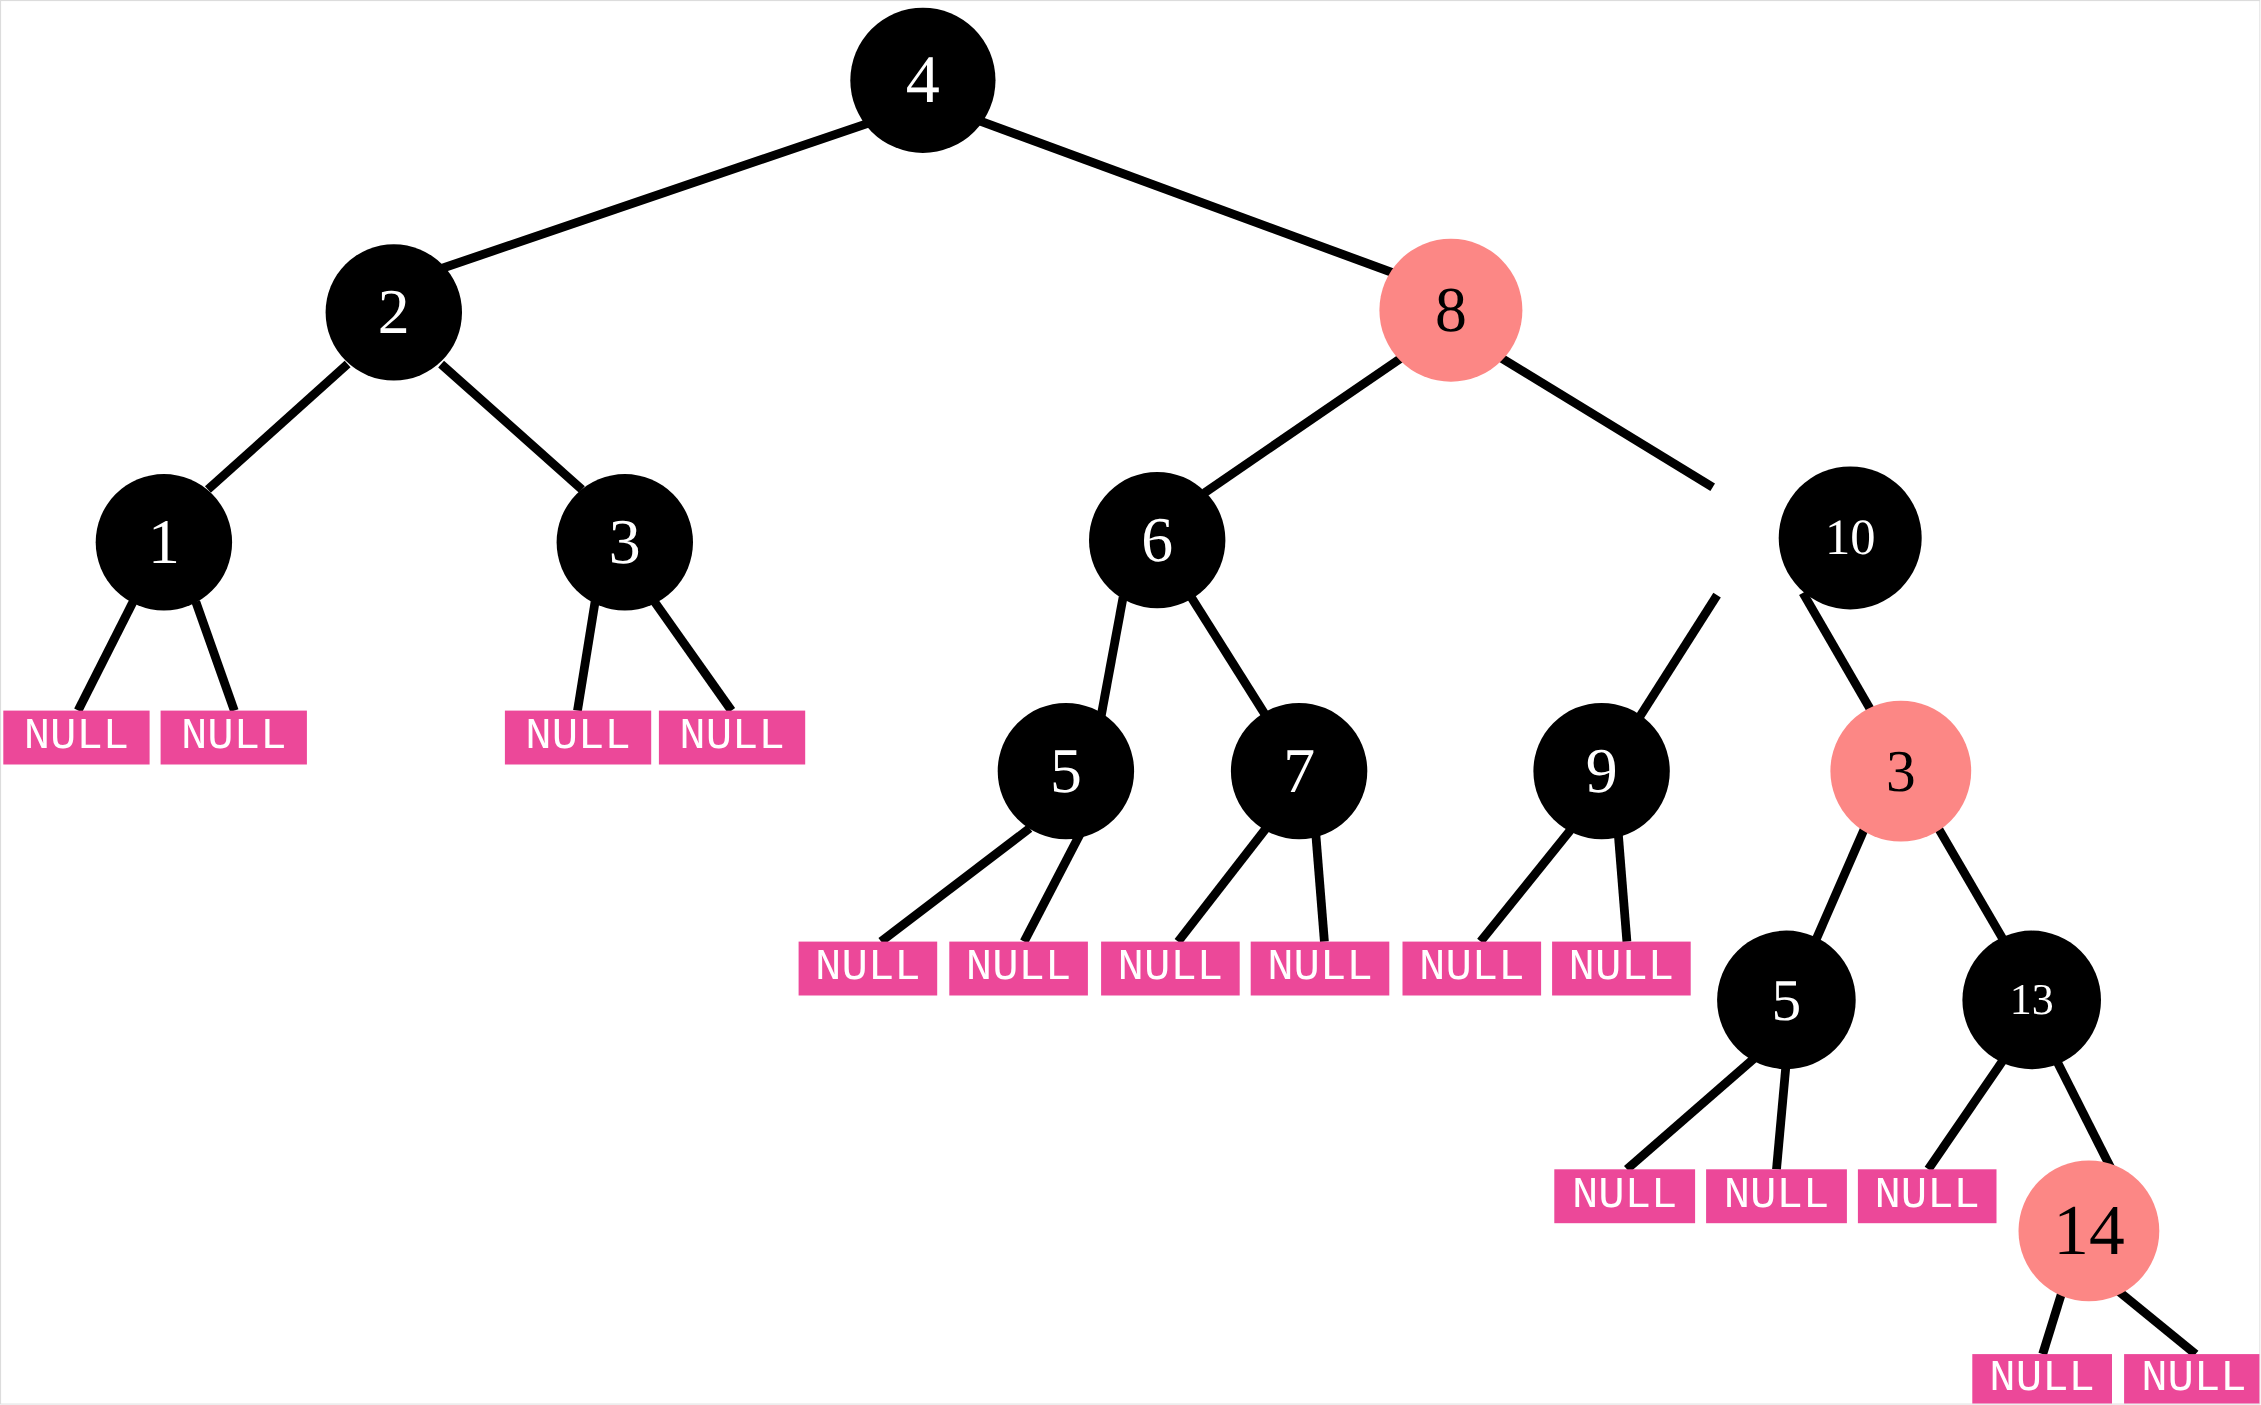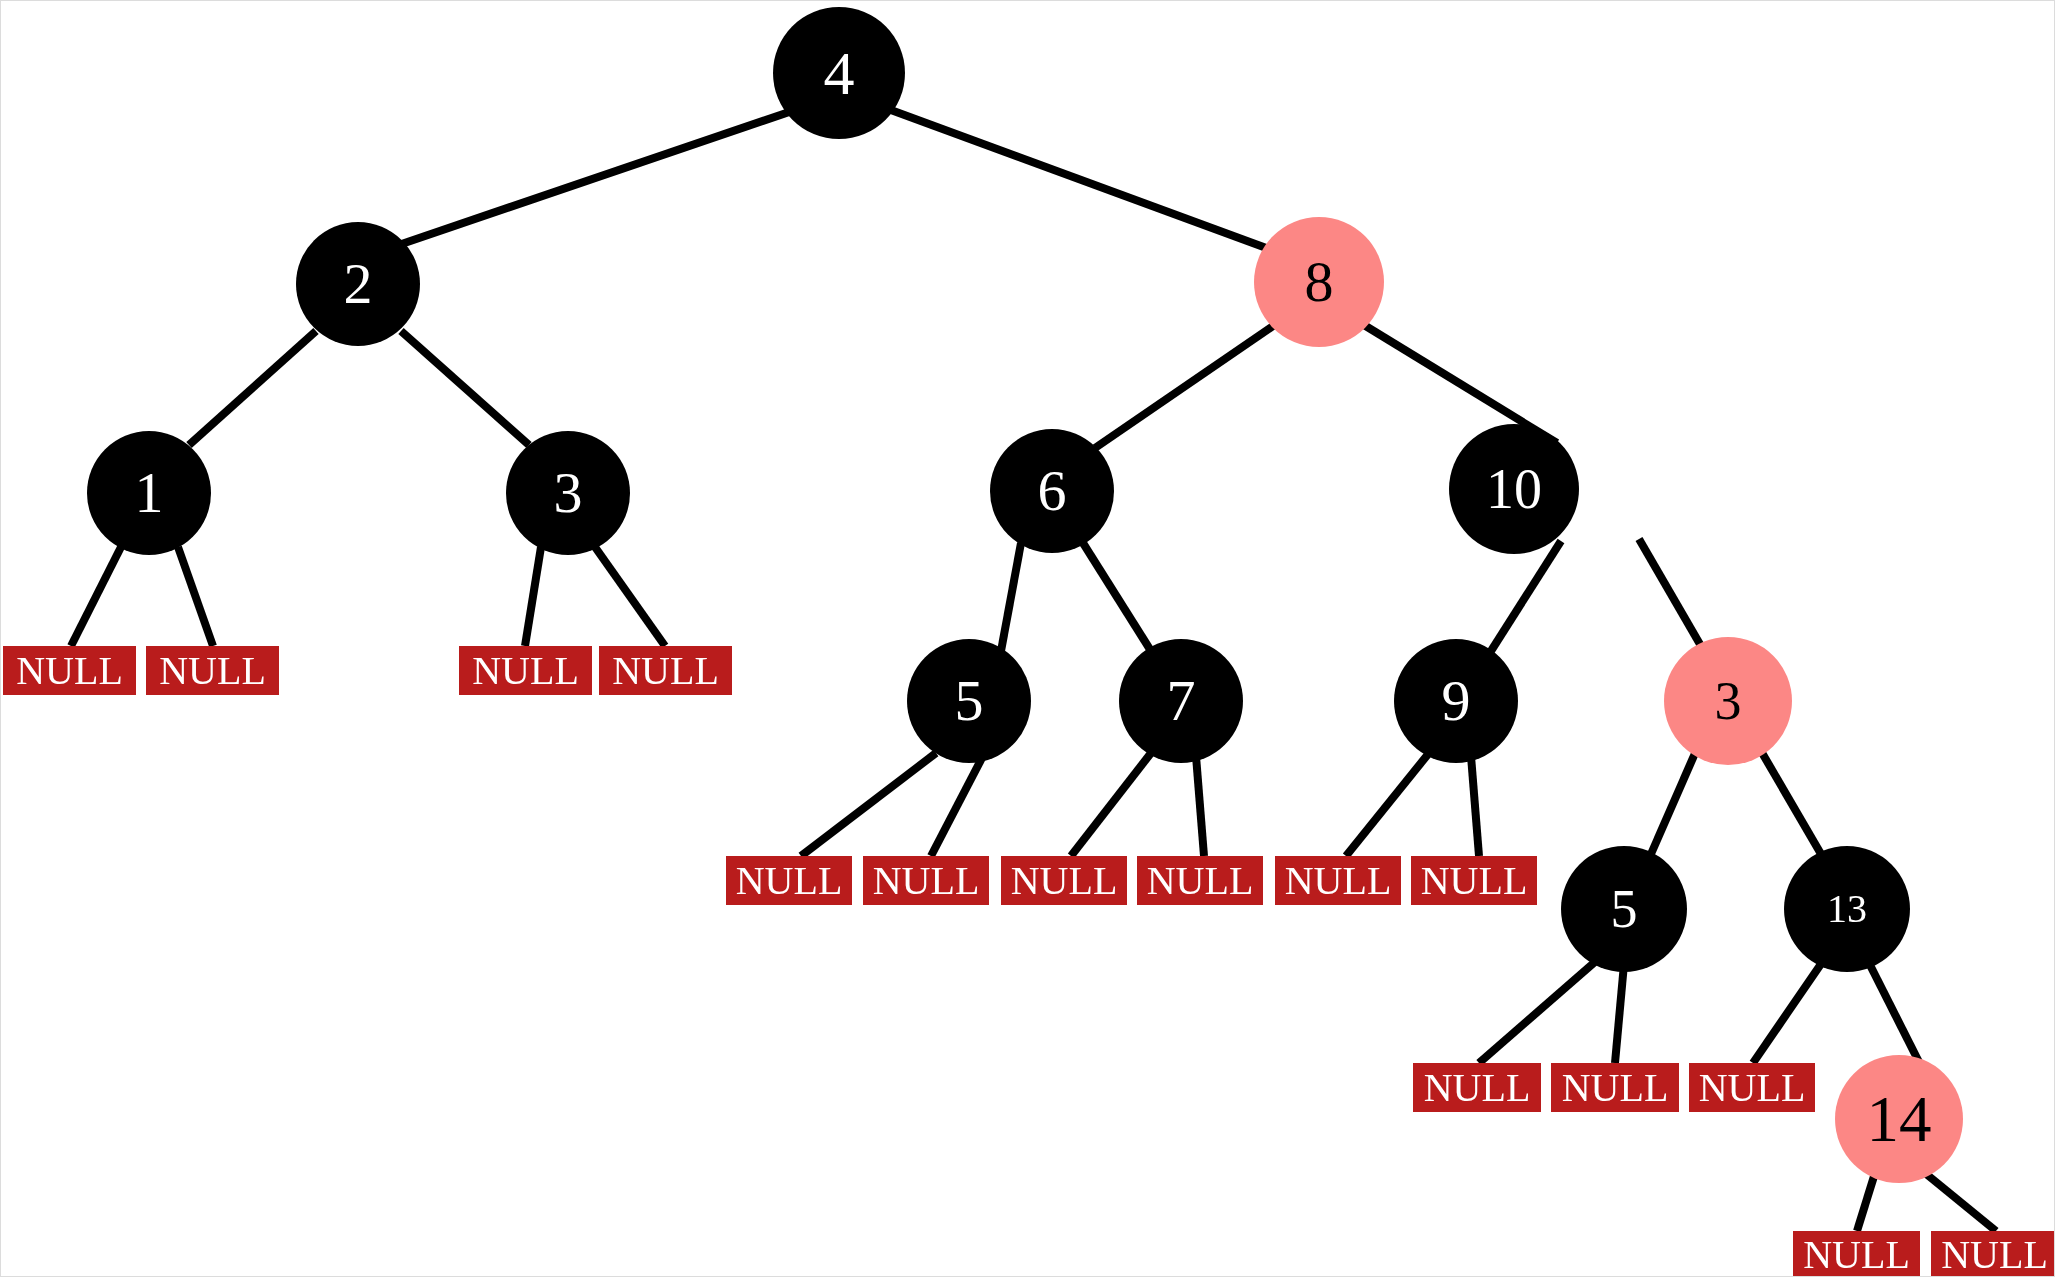--- a/index.html
+++ b/index.html
@@ -37,26 +37,26 @@
   .node.black {
     background: #000000;
     color: #ffffff;
   }
   .node.red {
     background: #fc8785;
     color: #000000;
   }
   .nullbox {
     position: absolute;
-    background: #b91c1c;
+    background: #ec4899;
     color: #ffffff;
     display: flex;
     align-items: center;
     justify-content: center;
-    font-family: Liberation Serif, serif;
+    font-family: Liberation Mono, monospace;
     line-height: 1;
     letter-spacing: 0px;
     user-select: none;
     text-align: right;
   }
 </style>
 </head>
 <body>
 
 <div id="canvas">
@@ -90,21 +90,21 @@
       <line x1="1874" y1="1172" x2="1856" y2="1230" stroke="#000000" stroke-width="8" stroke-linecap="butt"></line>
       <line x1="1924" y1="1172" x2="1995" y2="1230" stroke="#000000" stroke-width="8" stroke-linecap="butt"></line>
     </svg>
   <div id="nodes-layer">
       <div class="node black" style="left: 772px; top: 6px; width: 132px; height: 132px; font-size: 62px;">4</div>
       <div class="node black" style="left: 295px; top: 221px; width: 124px; height: 124px; font-size: 58px;">2</div>
       <div class="node red" style="left: 1253px; top: 216px; width: 130px; height: 130px; font-size: 58px;">8</div>
       <div class="node black" style="left: 86px; top: 430px; width: 124px; height: 124px; font-size: 58px;">1</div>
       <div class="node black" style="left: 505px; top: 430px; width: 124px; height: 124px; font-size: 58px;">3</div>
       <div class="node black" style="left: 989px; top: 428px; width: 124px; height: 124px; font-size: 58px;">6</div>
-      <div class="node black" style="left: 1448px; top: 423px; width: 130px; height: 130px; font-size: 56px;">10</div>
+      <div class="node black" style="left: 1616px; top: 423px; width: 130px; height: 130px; font-size: 46px;">10</div>
       <div class="node black" style="left: 906px; top: 638px; width: 124px; height: 124px; font-size: 58px;">5</div>
       <div class="node black" style="left: 1118px; top: 638px; width: 124px; height: 124px; font-size: 58px;">7</div>
       <div class="node black" style="left: 1393px; top: 638px; width: 124px; height: 124px; font-size: 58px;">9</div>
       <div class="node red" style="left: 1663px; top: 636px; width: 128px; height: 128px; font-size: 54px;">3</div>
       <div class="node black" style="left: 1560px; top: 845px; width: 126px; height: 126px; font-size: 54px;">5</div>
       <div class="node black" style="left: 1783px; top: 845px; width: 126px; height: 126px; font-size: 40px;">13</div>
       <div class="node red" style="left: 1834px; top: 1054px; width: 128px; height: 128px; font-size: 65px; text-align: center;">14</div>
     </div>
   <div id="nulls-layer">
       <div class="nullbox" style="left: 2px; top: 645px; width: 133px; height: 49px; font-size: 40px;">NULL</div>

